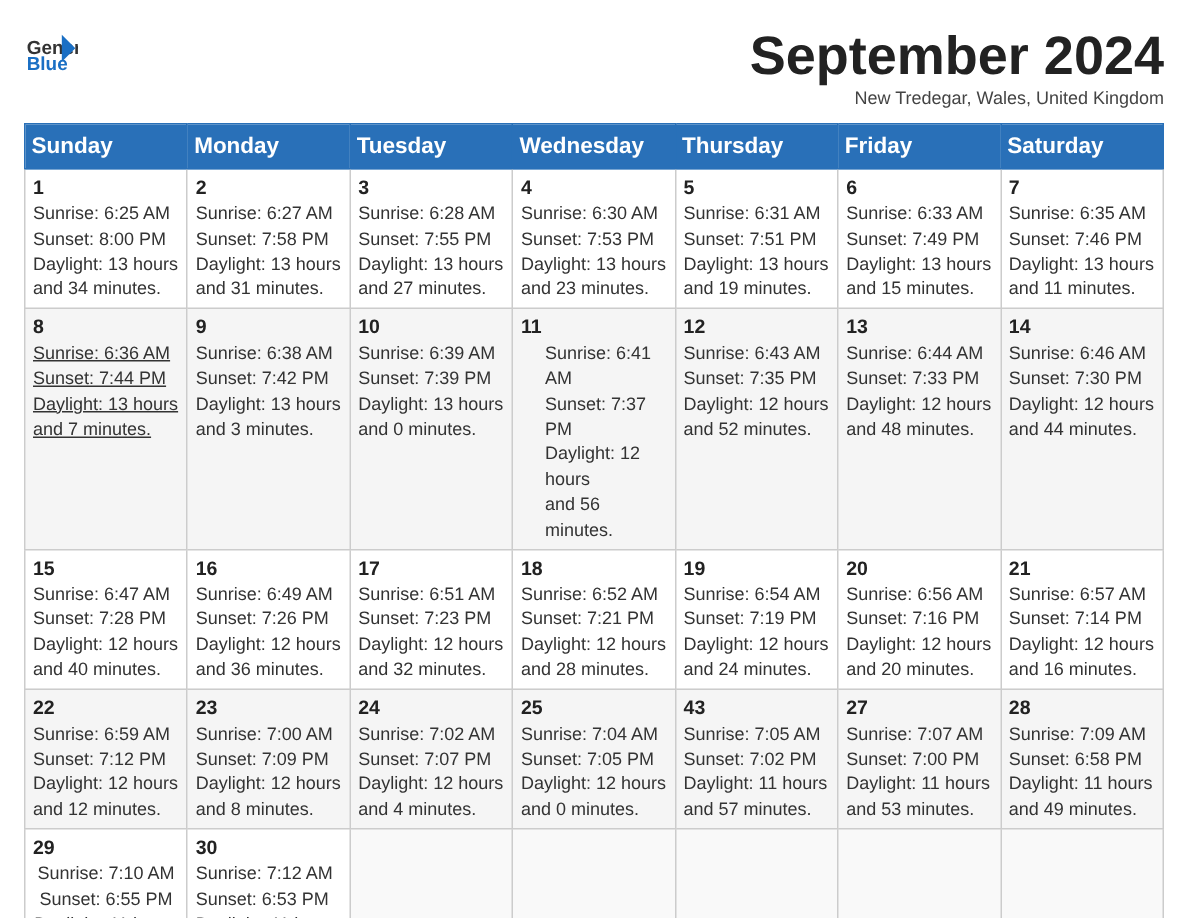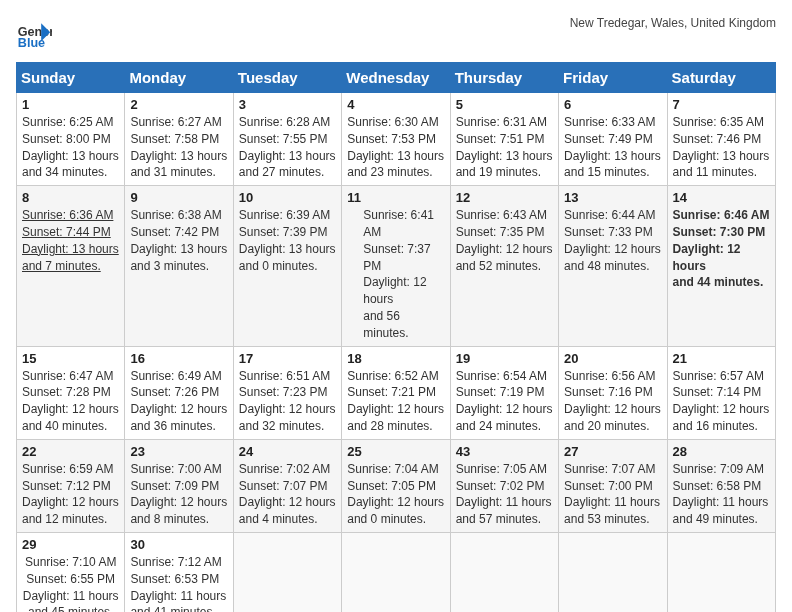--- a/index.html
+++ b/index.html
@@ -83,20 +83,21 @@
 
 <div class="header-section">
   <div class="logo">
     <svg class="logo-icon" viewBox="0 0 40 40">
       <text x="2" y="22" font-size="14" font-weight="bold" fill="#333">General</text>
       <text x="2" y="34" font-size="14" font-weight="bold" fill="#1a6fc4">Blue</text>
       <polygon points="28,8 38,18 28,28" fill="#1a6fc4"></polygon>
     </svg>
   </div>
   <div class="title-block">
+    <div class="cal-title">September 2024</div>
     <div class="cal-subtitle">New Tredegar, Wales, United Kingdom</div>
   </div>
 </div>
 
 <table>
   <thead>
     <tr id="header-row">
         <th>Sunday</th>
         <th>Monday</th>
         <th>Tuesday</th>
@@ -196,21 +197,21 @@
         </td>
         <td>
           <span class="day-num">13</span>
           <div class="day-info" style="white-space: pre-line;">Sunrise: 6:44 AM
 Sunset: 7:33 PM
 Daylight: 12 hours
 and 48 minutes.</div>
         </td>
         <td>
           <span class="day-num">14</span>
-          <div class="day-info" style="white-space: pre-line; font-weight: bold;">Sunrise: 6:46 AM
+          <div class="day-info" style="white-space: pre-line;">Sunrise: 6:46 AM
 Sunset: 7:30 PM
 Daylight: 12 hours
 and 44 minutes.</div>
         </td>
       </tr>
       <tr>
         <td>
           <span class="day-num">15</span>
           <div class="day-info" style="white-space: pre-line;">Sunrise: 6:47 AM
 Sunset: 7:28 PM

